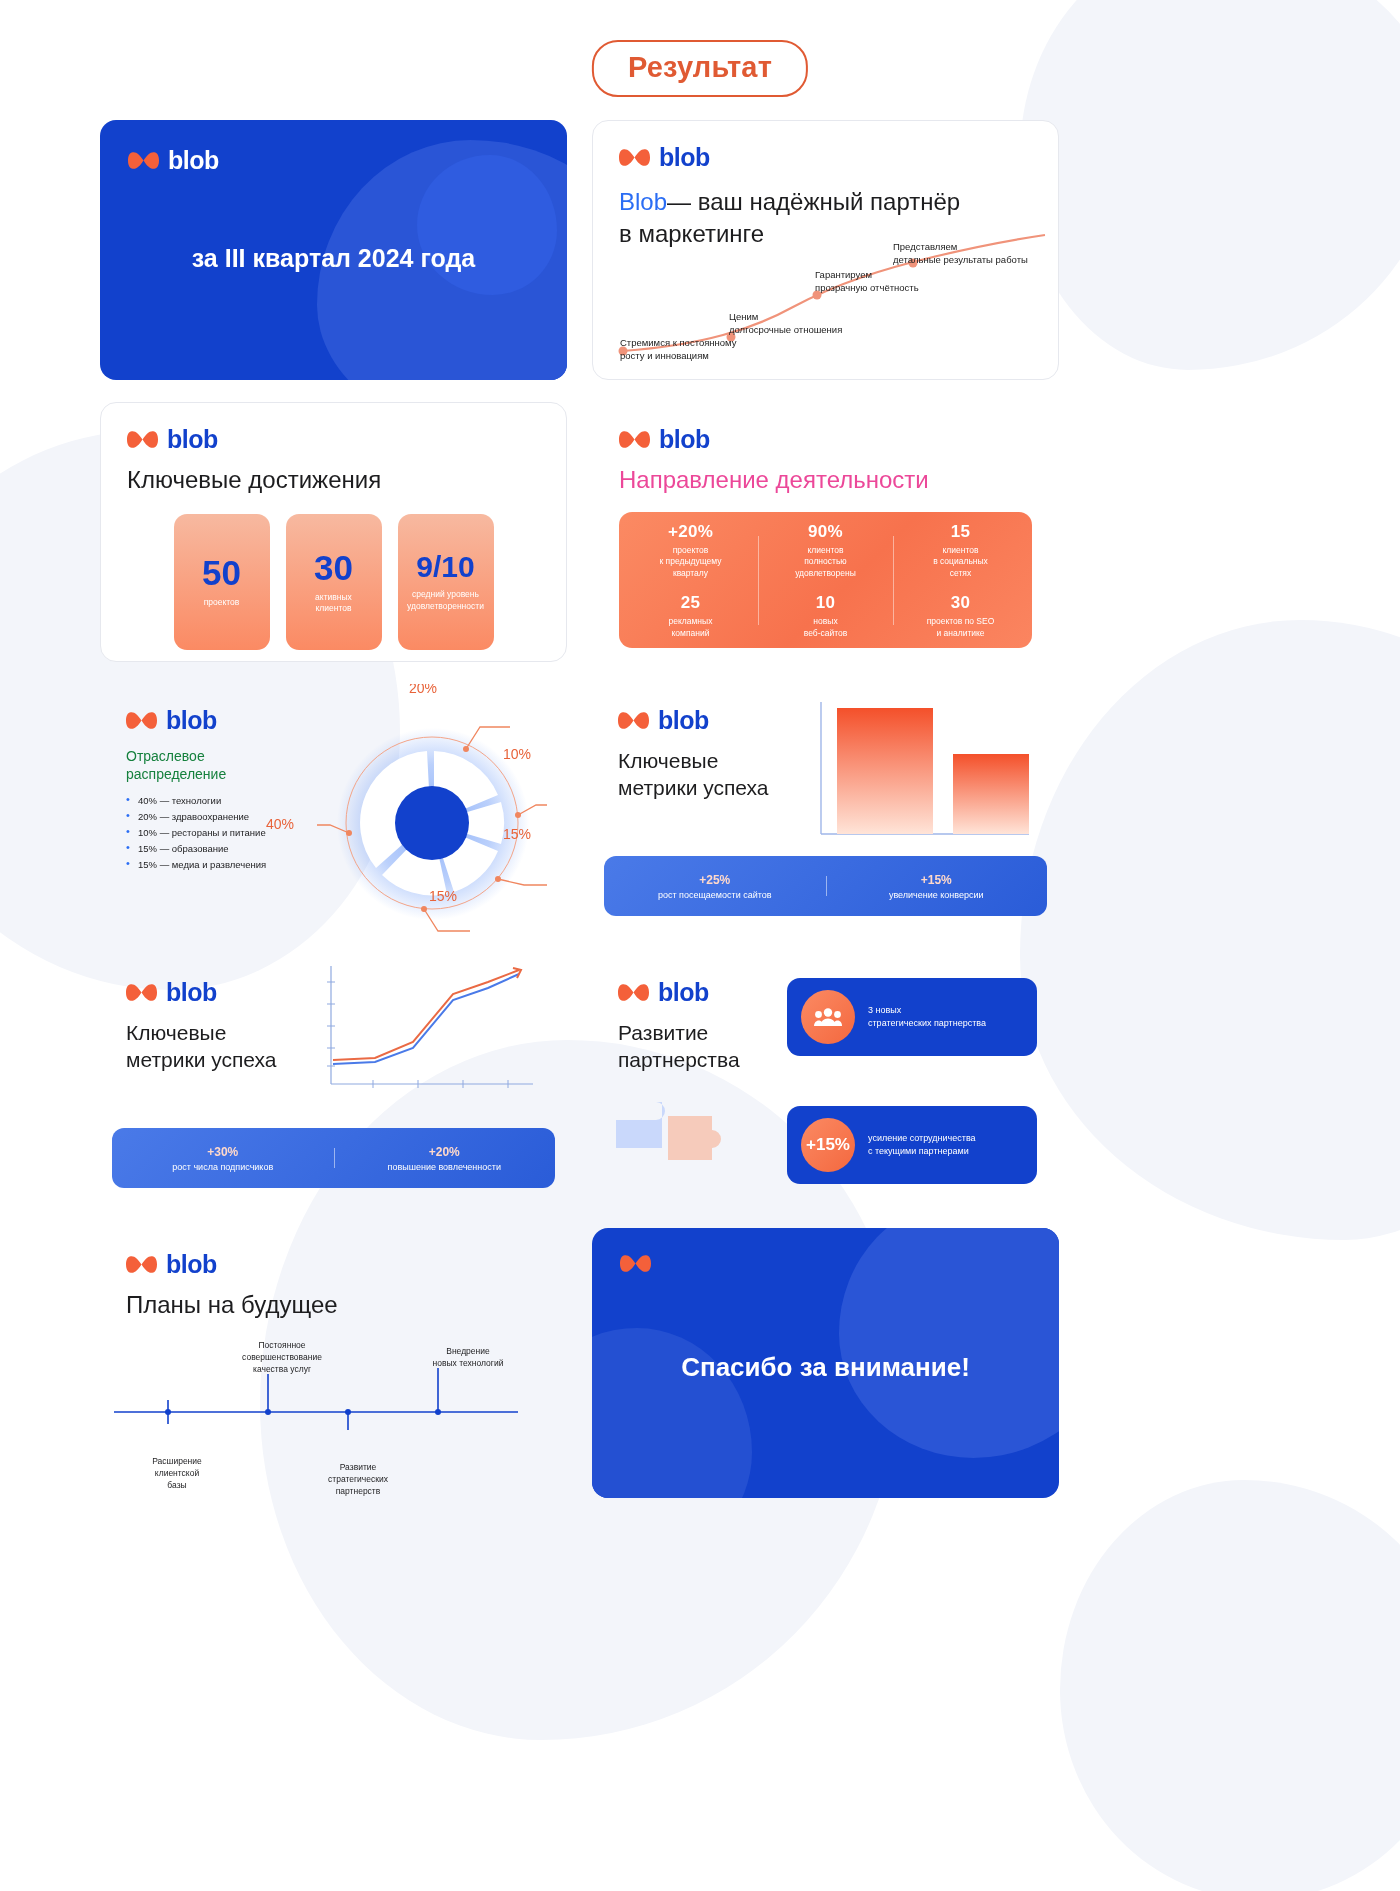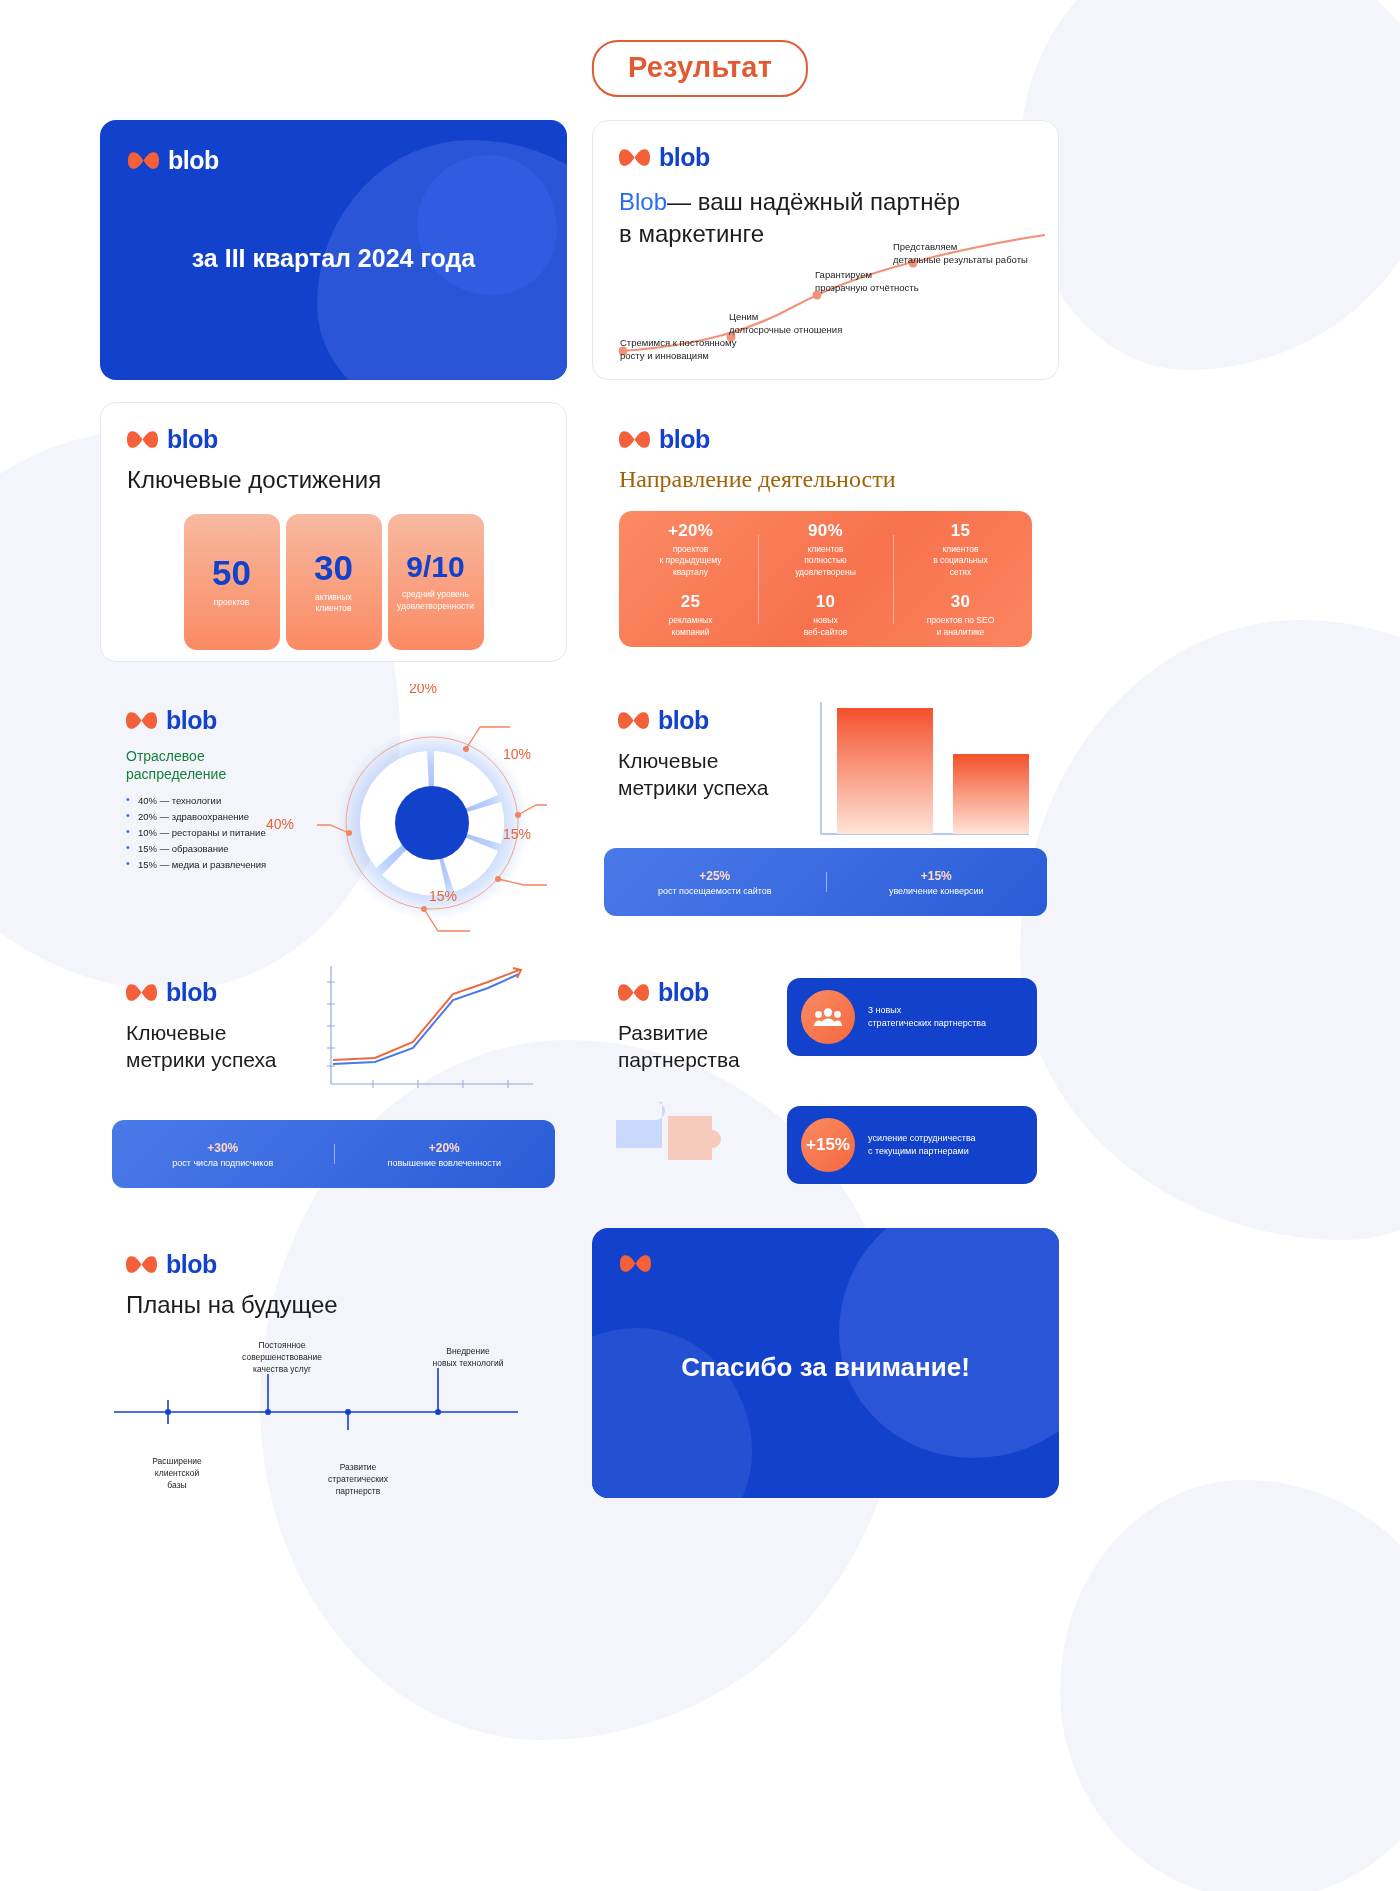--- a/index.html
+++ b/index.html
@@ -53,32 +53,32 @@
   
   .s2 { height:260px; padding:22px 26px; }
   .s2 .headline { margin-top:14px; font-size:24px; color:#1d1d1f; line-height:1.32; }
   .s2 .headline b { color:#2a6df4; font-weight:normal; }
   .s2 svg.chart { position:absolute; left:20px; bottom:6px; }
   .ann { position:absolute; font-size:9.5px; color:#222; line-height:1.35; }
 
   
   .s3 { height:260px; padding:22px 26px; }
   .s3 .h { margin-top:12px; font-size:24px; color:#1d1d1f; }
-  .statrow { display:flex; gap:6px; margin-top:20px; justify-content:center; }
+  .statrow { display:flex; gap:16px; margin-top:20px; justify-content:center; }
   .stat { width:96px; height:136px; border-radius:13px;
           background:linear-gradient(180deg,#f7b9a0 0%,#fb8a63 100%);
           display:flex; flex-direction:column; align-items:center; justify-content:center;
           position:relative; overflow:hidden; }
   .stat .num { color:#1241cc; font-size:35px; font-weight:bold; line-height:1; }
   .stat .num.sm { font-size:30px; }
   .stat .cap { color:#fff; font-size:8.5px; text-align:center; margin-top:7px; line-height:1.35; padding:0 5px; }
 
   
   .s4 { height:260px; padding:22px 26px; }
-  .s4 .h { margin-top:12px; font-size:24px; color:#a16207;font-family:Liberation Serif, serif; }
+  .s4 .h { margin-top:12px; font-size:24px; color:#ec4899; }
   .orangepanel { margin-top:18px; border-radius:13px; height:136px;
       background:linear-gradient(135deg,#fb8a63 0%,#f7724d 55%,#fb8560 100%);
       display:grid; grid-template-columns:1fr 1fr 1fr; align-items:center; padding:10px 4px; }
   .dcol { display:flex; flex-direction:column; align-items:center; justify-content:center; gap:14px;
           position:relative; }
   .dcol + .dcol::before { content:""; position:absolute; left:0; top:12%; height:76%; width:1px; background:rgba(255,255,255,.45); }
   .ditem { text-align:center; color:#fff; }
   .ditem .v { font-size:17px; font-weight:bold; letter-spacing:.3px; }
   .ditem .l { font-size:8.5px; line-height:1.35; margin-top:3px; }
 
@@ -89,21 +89,21 @@
   .leg li { list-style:none; font-size:9.5px; color:#1d1d1f; margin:5px 0; position:relative; padding-left:12px; }
   .leg li::before { content:"•"; position:absolute; left:0; top:-2px; color:#2a6df4; font-size:11px; }
   .pieglow { position:absolute; right:34px; top:40px; width:200px; height:200px;
              background:radial-gradient(circle at 50% 50%, rgba(42,109,244,.55) 0%, rgba(42,109,244,.32) 42%, rgba(42,109,244,0) 68%);
              border-radius:50%; }
   .pielabel { position:absolute; font-size:14px; color:#e8633a; }
 
   
   .s6 { height:250px; padding:22px 26px; }
   .s6 .h { margin-top:12px; font-size:21px; color:#1d1d1f; line-height:1.3; }
-  .bluebar { position:absolute; left:0; right:0; bottom:18px; margin:0 12px; height:68px;
+  .bluebar { position:absolute; left:0; right:0; bottom:18px; margin:0 12px; height:60px;
       border-radius:12px; background:linear-gradient(135deg,#4a7ae8 0%,#2a5cd8 100%);
       display:grid; grid-template-columns:1fr 1fr; align-items:center; }
   .bcell { text-align:center; position:relative; color:#fff; }
   .bcell + .bcell::before { content:""; position:absolute; left:0; top:14%; height:72%; width:1px; background:rgba(255,255,255,.5); }
   .bcell .v { font-size:12px; font-weight:bold; color:#ffd9cb; }
   .bcell .l { font-size:9px; margin-top:3px; }
 
   
   .s8 { height:250px; padding:22px 26px; }
   .s8 .h { margin-top:12px; font-size:21px; color:#1d1d1f; line-height:1.3; }

